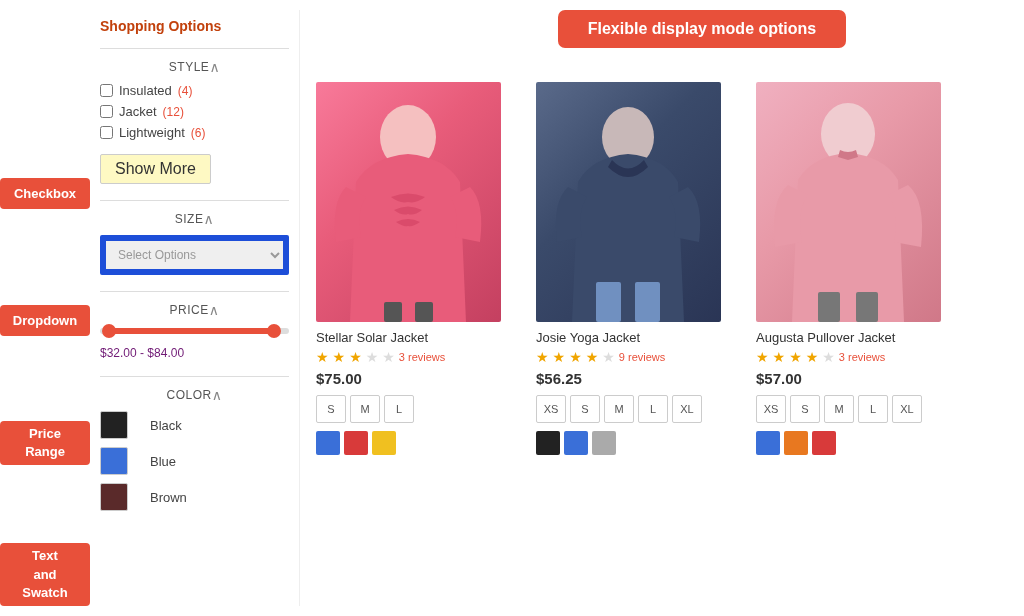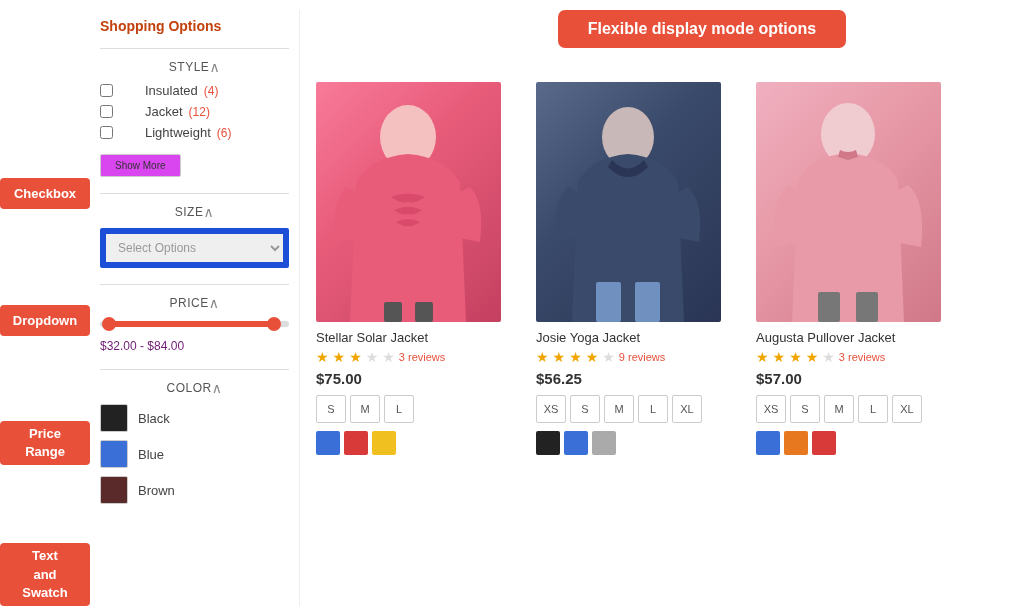--- a/index.html
+++ b/index.html
@@ -18,37 +18,37 @@
     
     .sidebar { width: 210px; padding: 0 10px; border-right: 1px solid #eee; }
     .sidebar-title { font-size: 14px; font-weight: bold; color: #c2410c; margin-bottom: 14px; margin-top: 8px; }
 
     .filter-section { margin-bottom: 16px; border-top: 1px solid #ddd; padding-top: 10px; }
     .filter-header { display: flex; justify-content: center; align-items: center; font-size: 12px; font-weight: normal; color: #555; letter-spacing: 0.5px; margin-bottom: 8px; }
     .filter-header .chevron { font-size: 14px; color: #888; }
 
     .checkbox-item { display: flex; align-items: center; gap: 6px; margin-bottom: 6px; cursor: pointer; }
     .checkbox-item input[type=checkbox] { width: 13px; height: 13px; accent-color: #aaa; }
-    .checkbox-label { font-size: 13px; color: #444; margin-left: 26px; }
+    .checkbox-label { font-size: 13px; color: #444; }
     .checkbox-count { color: #e8503a; font-size: 12px; }
 
-    .show-more-btn { margin-top: 8px; padding: 5px 14px; border: 1px solid #ccc; background: #d946ef; font-size: 10px; cursor: pointer; color: #333; border-radius: 2px; }
+    .show-more-btn { margin-top: 8px; padding: 5px 14px; border: 1px solid #ccc; background: #fef9c3; font-size: 16px; cursor: pointer; color: #333; border-radius: 2px; }
 
     .size-select { width: 100%; padding: 6px 8px; border: 6px solid #1d4ed8; font-size: 12px; color: #999; border-radius: 2px; cursor: pointer; }
 
     
     .price-slider-wrap { position: relative; margin: 10px 0 4px; }
     .price-track { height: 6px; background: #ddd; border-radius: 3px; position: relative; }
     .price-fill { position: absolute; left: 5%; right: 8%; height: 6px; background: #e8503a; border-radius: 3px; }
     .price-thumb-left { position: absolute; left: 5%; top: 50%; transform: translate(-50%, -50%); width: 14px; height: 14px; background: #e8503a; border-radius: 50%; cursor: pointer; }
     .price-thumb-right { position: absolute; right: 8%; top: 50%; transform: translate(50%, -50%); width: 14px; height: 14px; background: #e8503a; border-radius: 50%; cursor: pointer; }
     .price-range-text { font-size: 12px; color: #701a75; margin-top: 12px; }
 
     
-    .color-item { display: flex; align-items: center; gap: 10px; margin-bottom: 8px; }
+    .color-item { display: flex; align-items: center; gap: 22px; margin-bottom: 8px; }
     .color-swatch { width: 28px; height: 28px; border-radius: 2px; border: 1px solid #ccc; }
     .color-label { font-size: 13px; color: #444; }
 
     
     .main-content { flex: 1; padding: 0 16px; }
 
     
     .top-banner { background: #e8503a; color: #fff; font-size: 16px; font-weight: bold; padding: 10px 30px; border-radius: 7px; display: inline-block; margin-bottom: 18px; margin-left: 80px; }
 
     

